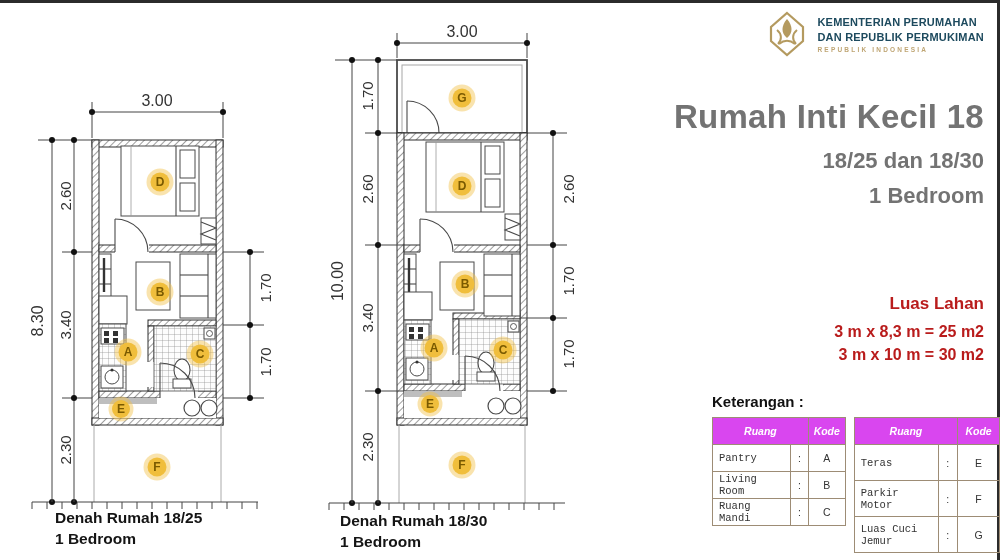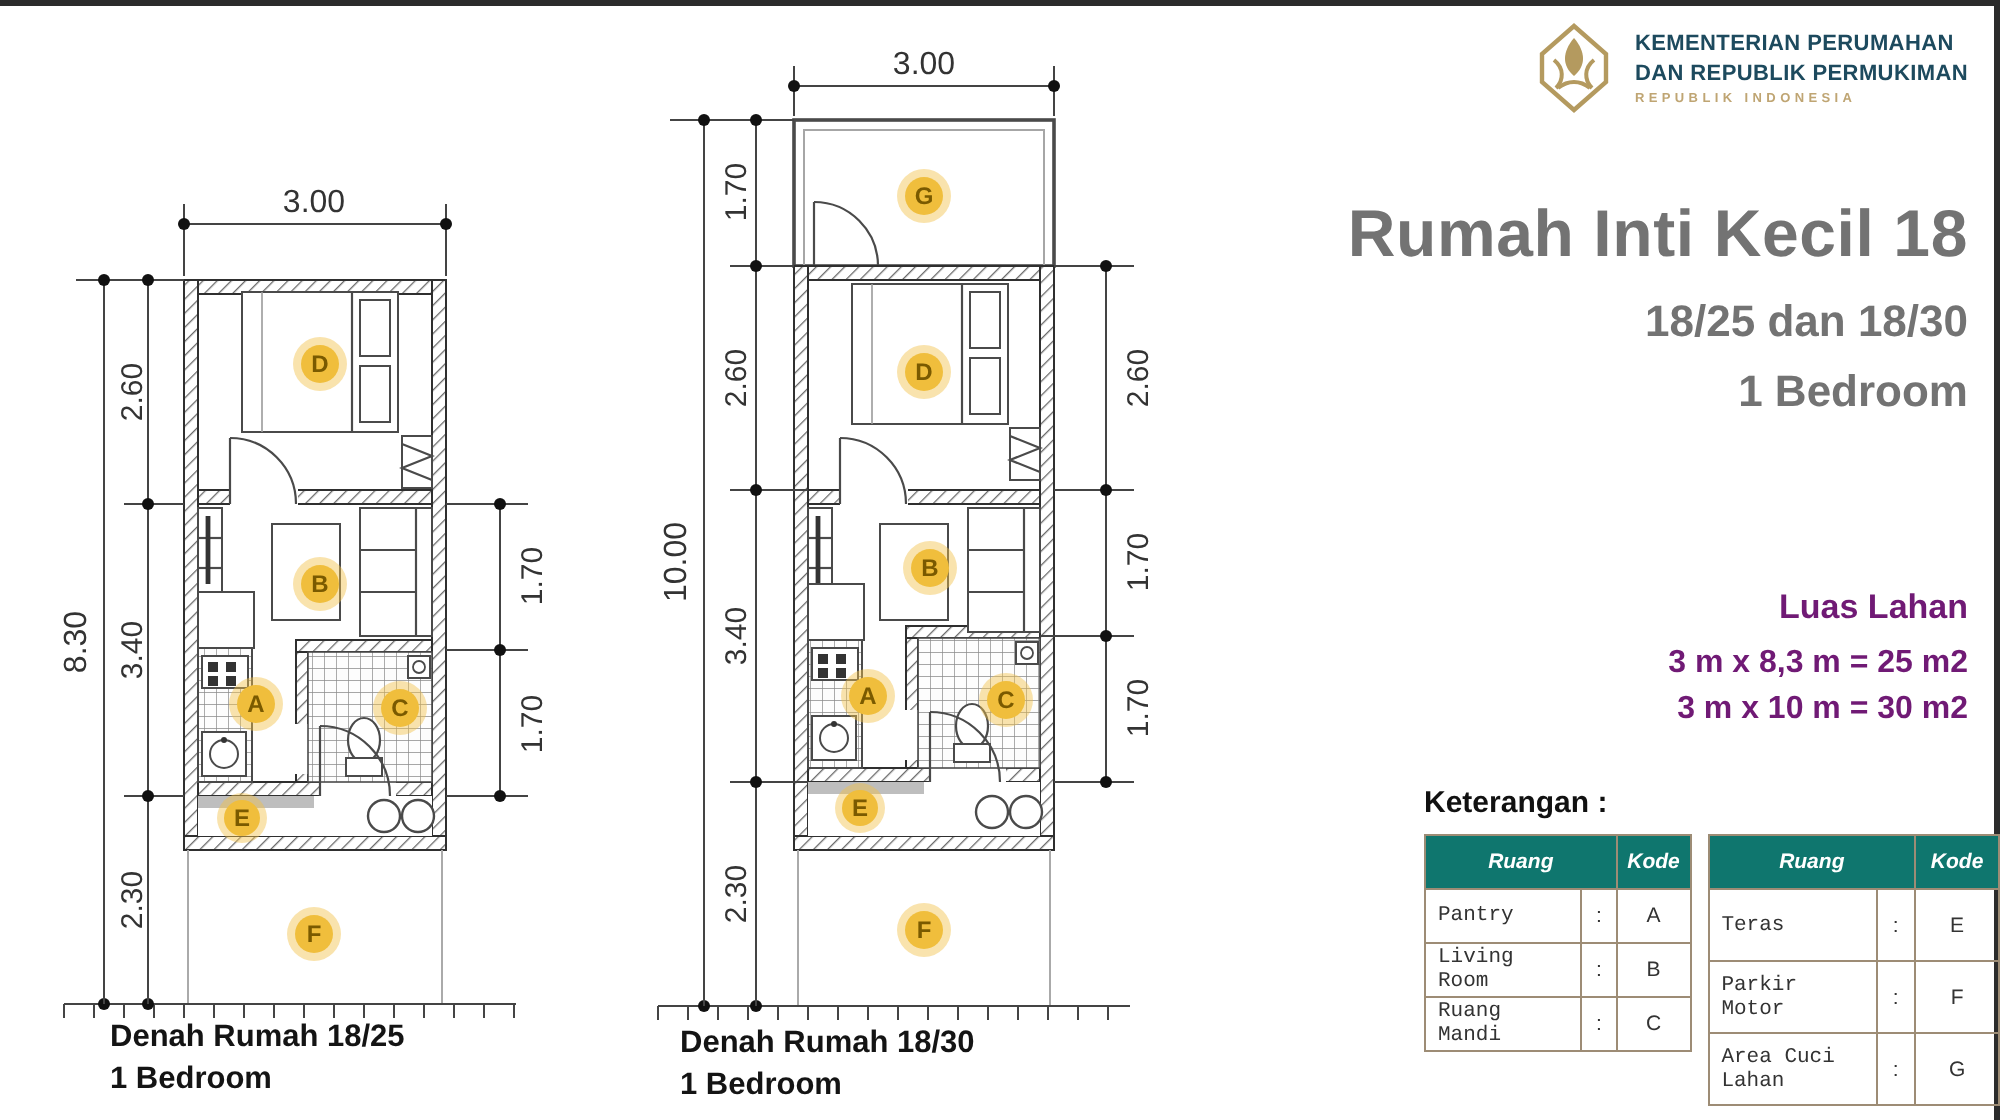--- a/index.html
+++ b/index.html
@@ -13,31 +13,31 @@
   .logo-text .l1{font-size:11px;font-weight:700;color:#1d4a5e;line-height:1.3;letter-spacing:.2px;}
   .logo-text .l3{font-size:6.5px;color:#bfa573;letter-spacing:2.2px;margin-top:2px;font-weight:700;}
 
   
   .title-block{position:absolute;top:98px;right:16px;text-align:right;color:#737373;}
   .title-main{font-size:33px;font-weight:800;letter-spacing:.3px;}
   .title-sub{font-size:22px;font-weight:700;margin-top:12px;}
   .title-sub2{font-size:22px;font-weight:700;margin-top:9px;}
 
   
-  .luas{position:absolute;top:294px;right:16px;text-align:right;color:#701a75;}
+  .luas{position:absolute;top:294px;right:16px;text-align:right;color:#b91c1c;}
   .luas-h{font-size:17px;font-weight:700;margin-bottom:6px;}
   .luas-line{font-size:16px;font-weight:600;line-height:1.45;}
 
   
   .ket{position:absolute;left:712px;top:393px;}
   .ket-h{font-size:15px;font-weight:700;color:#111;}
   .ket-tables{display:flex;gap:8px;margin-top:7px;align-items:flex-start;}
   table{border-collapse:collapse;color:#333;}
   th,td{border:1px solid #9d8c75;}
-  th{background:#0f766e;color:#fff;font-style:italic;font-weight:700;font-size:10.5px;height:24px;}
+  th{background:#d946ef;color:#fff;font-style:italic;font-weight:700;font-size:10.5px;height:24px;}
   .t1 td{height:24px;font-size:10.5px;}
   .t2 td{height:33px;font-size:10.5px;}
   td.name{width:78px;padding:0 2px 0 6px;text-align:left;font-family:Liberation Mono, monospace;}
   td.colon{width:18px;text-align:center;}
   td.kode{width:36px;text-align:center;}
   .t2 td.name{width:84px;}
   .t2 td.colon{width:20px;}
   .t2 td.kode{width:42px;}
 
   
@@ -123,21 +123,21 @@
           <td class="name">Teras</td>
           <td class="colon">:</td>
           <td class="kode">E</td>
         </tr>
         <tr>
           <td class="name">Parkir Motor</td>
           <td class="colon">:</td>
           <td class="kode">F</td>
         </tr>
         <tr>
-          <td class="name">Area Cuci Lahan</td>
+          <td class="name">Luas Cuci Jemur</td>
           <td class="colon">:</td>
           <td class="kode">G</td>
         </tr>
       </tbody>
         </table>
     </div>
   </div>
 
   <svg class="plan-left" width="290" height="478" viewBox="0 0 290 478">
     <defs>

